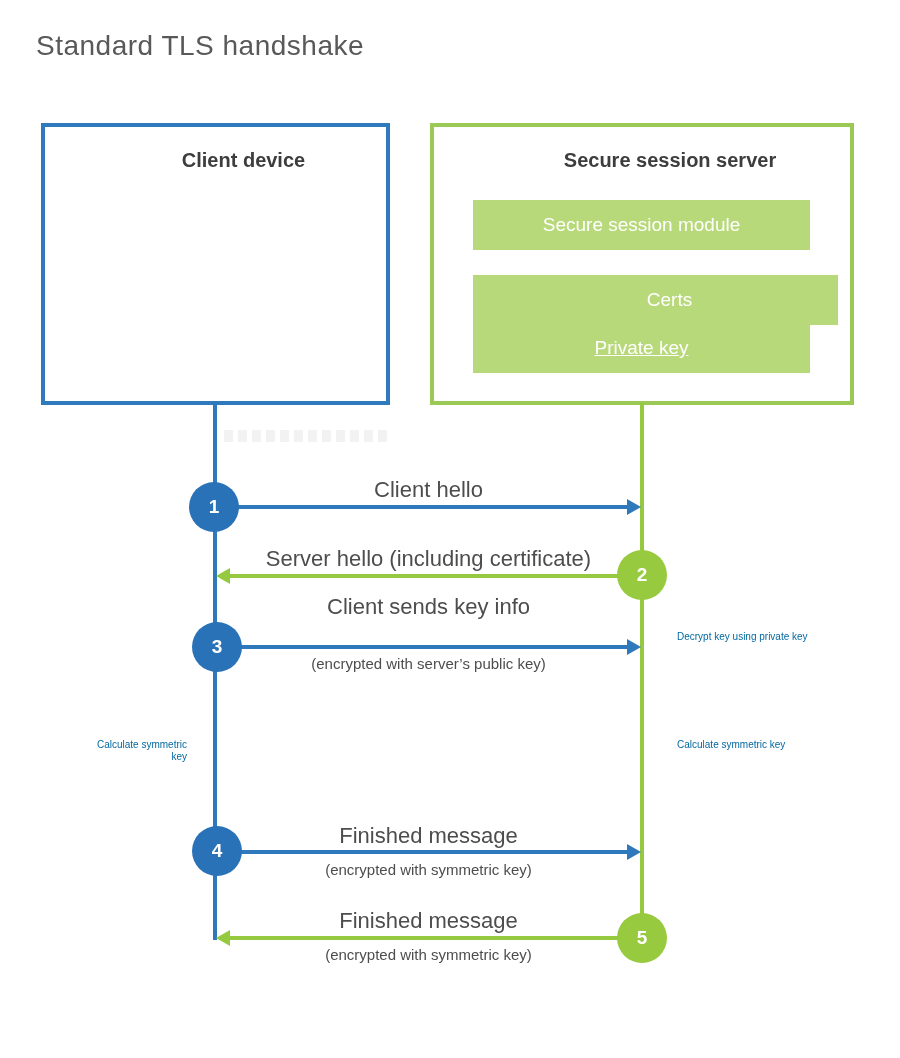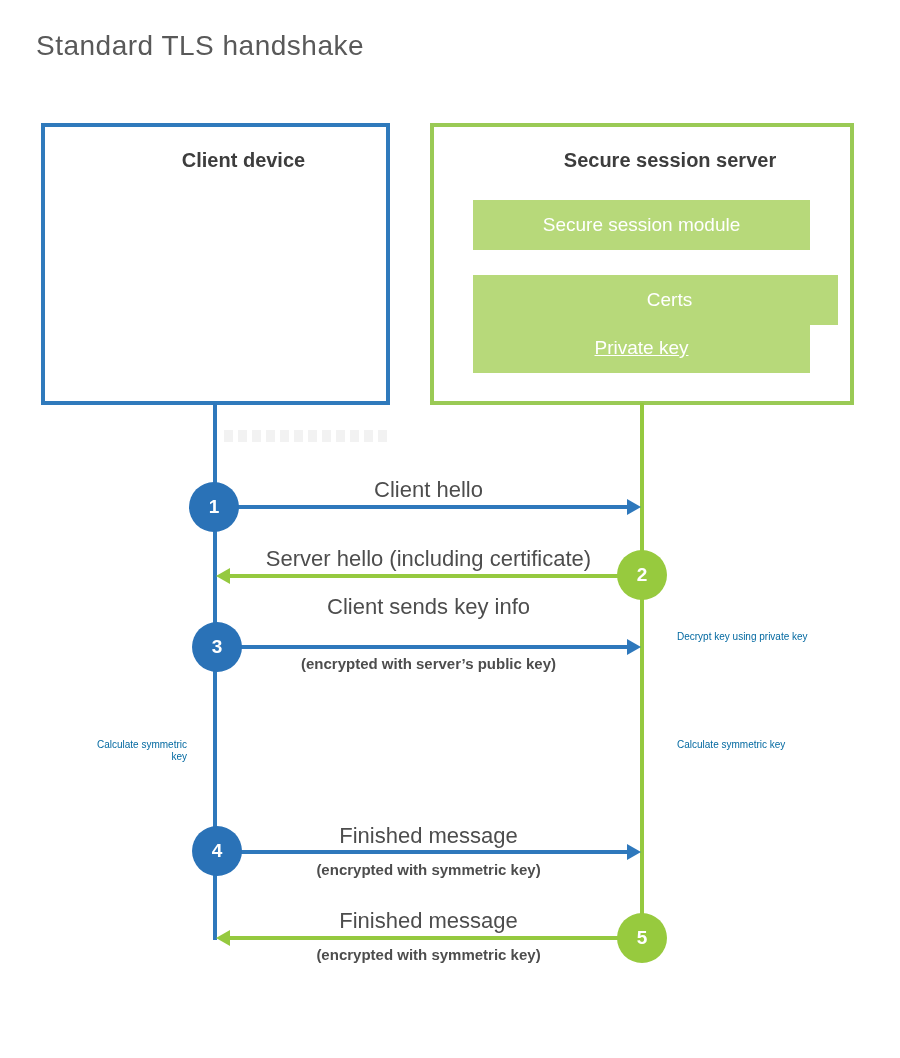--- a/index.html
+++ b/index.html
@@ -91,21 +91,21 @@
   .c4 { left: 192px; top: 826px; }
   .c5 { left: 617px; top: 913px; }
 
   
   .msg-label {
     left: 215px; width: 427px; text-align: center;
     font-size: 22px; color: #4d4d4d;
   }
   .msg-sub {
     left: 215px; width: 427px; text-align: center;
-    font-size: 15px; color: #4d4d4d; font-weight: bold;
+    font-size: 15px; color: #4d4d4d;
   }
   .l1 { top: 477px; }
   .l2 { top: 546px; }
   .l3 { top: 594px; }  .l3s { top: 655px; }
   .l4 { top: 823px; }  .l4s { top: 861px; }
   .l5 { top: 908px; }  .l5s { top: 946px; }
 
   
   .side-note { font-size: 10px; color: #0369a1; line-height: 1.2; }
   .note-decrypt    { left: 677px; top: 631px; width: 135px; }

